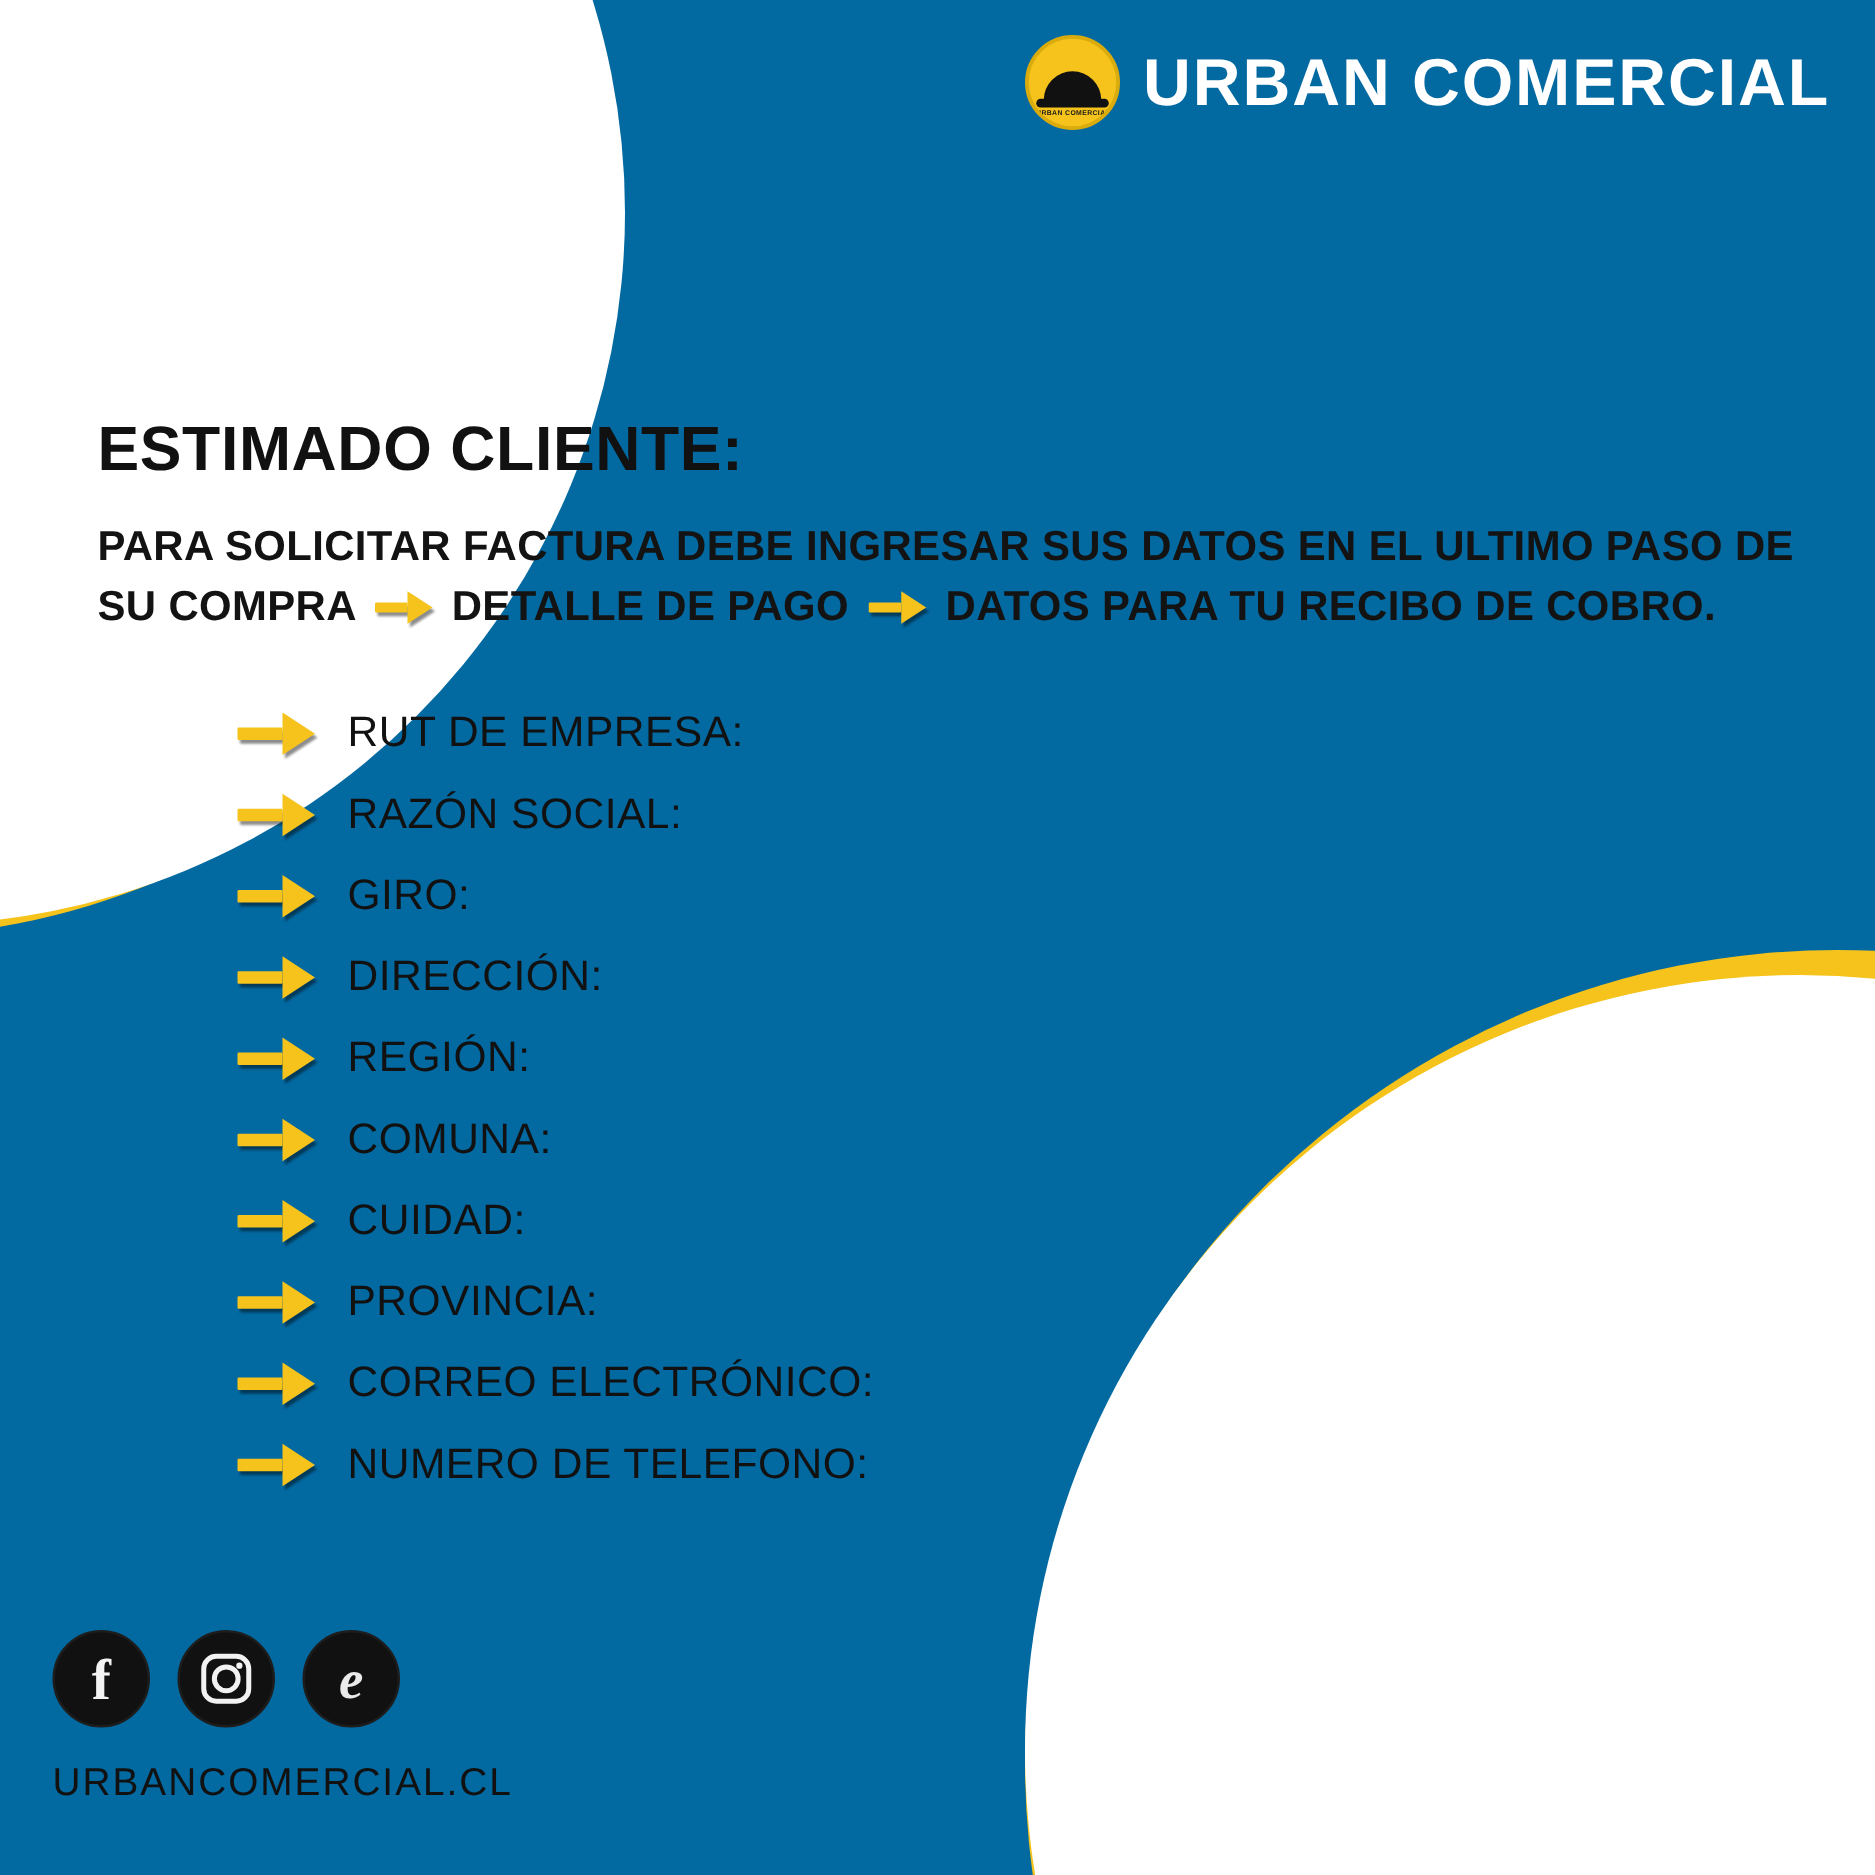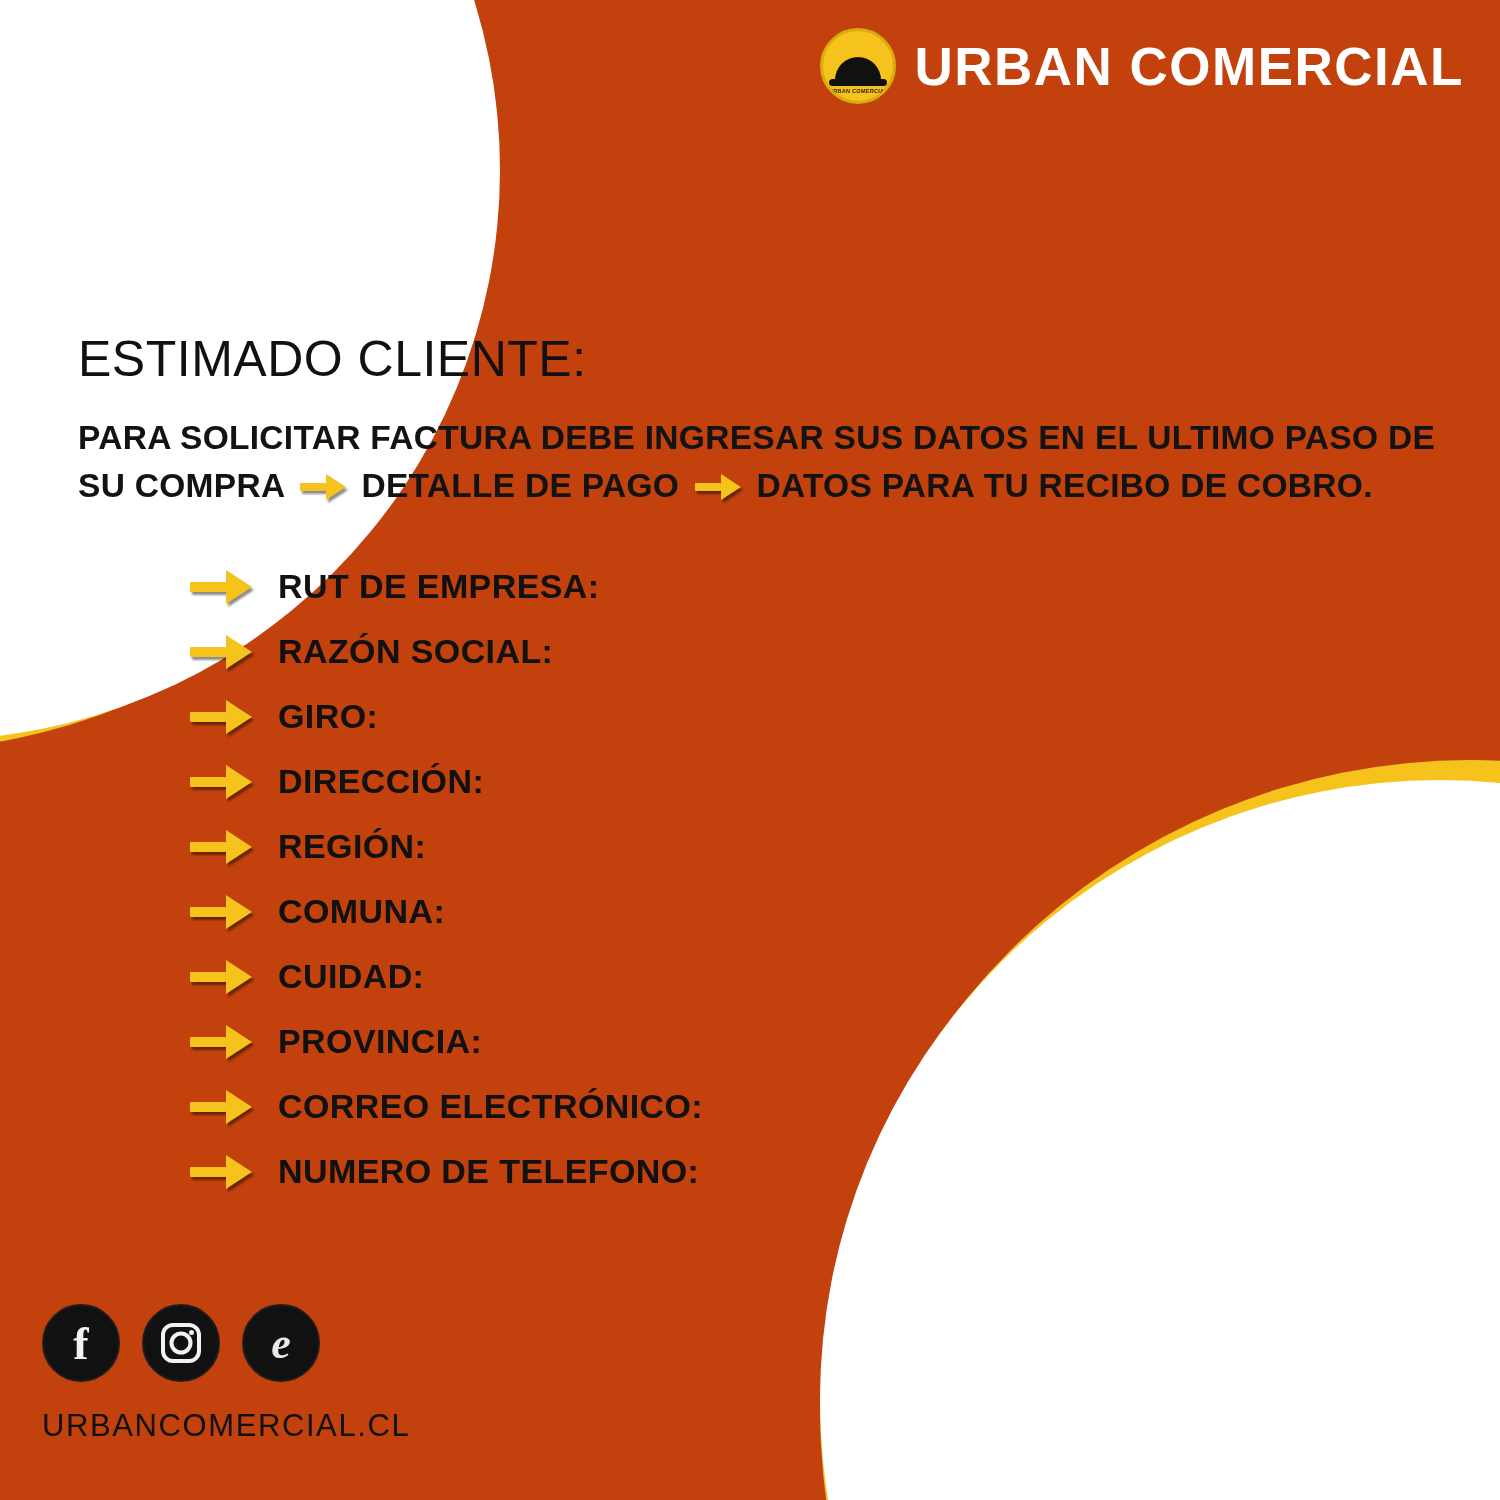--- a/index.html
+++ b/index.html
@@ -9,21 +9,21 @@
     height: 1500px;
     background: #000;
     font-family: "Liberation Sans", sans-serif;
   }
 
   #poster {
     position: relative;
     width: 1500px;
     height: 1500px;
     overflow: hidden;
-    background: #c2410c;
+    background: #0369a1;
   }
 
   
   .deco { position: absolute; pointer-events: none; }
 
   
   .tl-yellow {
     top: -430px; left: -690px;
     width: 1180px; height: 1180px;
     border-radius: 50%;
@@ -113,21 +113,21 @@
   
   .content {
     position: absolute;
     top: 330px;
     left: 78px;
     width: 1400px;
     z-index: 5;
   }
   h1.heading {
     font-size: 50px;
-    font-weight: 400;
+    font-weight: 700;
     letter-spacing: .5px;
     color: #111;
   }
   .intro {
     margin-top: 26px;
     font-size: 33.5px;
     font-weight: 700;
     line-height: 1.42;
     letter-spacing: .3px;
     color: #131313;
@@ -190,21 +190,21 @@
   .field-arrow .bar {
     width: 36px; height: 10px;
   }
   .field-arrow .head {
     border-top-width: 17px;
     border-bottom-width: 17px;
     border-left-width: 26px;
   }
   .field-label {
     font-size: 34px;
-    font-weight: 700;
+    font-weight: 400;
     letter-spacing: .4px;
     color: #111;
     white-space: nowrap;
   }
 
   
   .footer {
     position: absolute;
     left: 42px;
     bottom: 56px;

